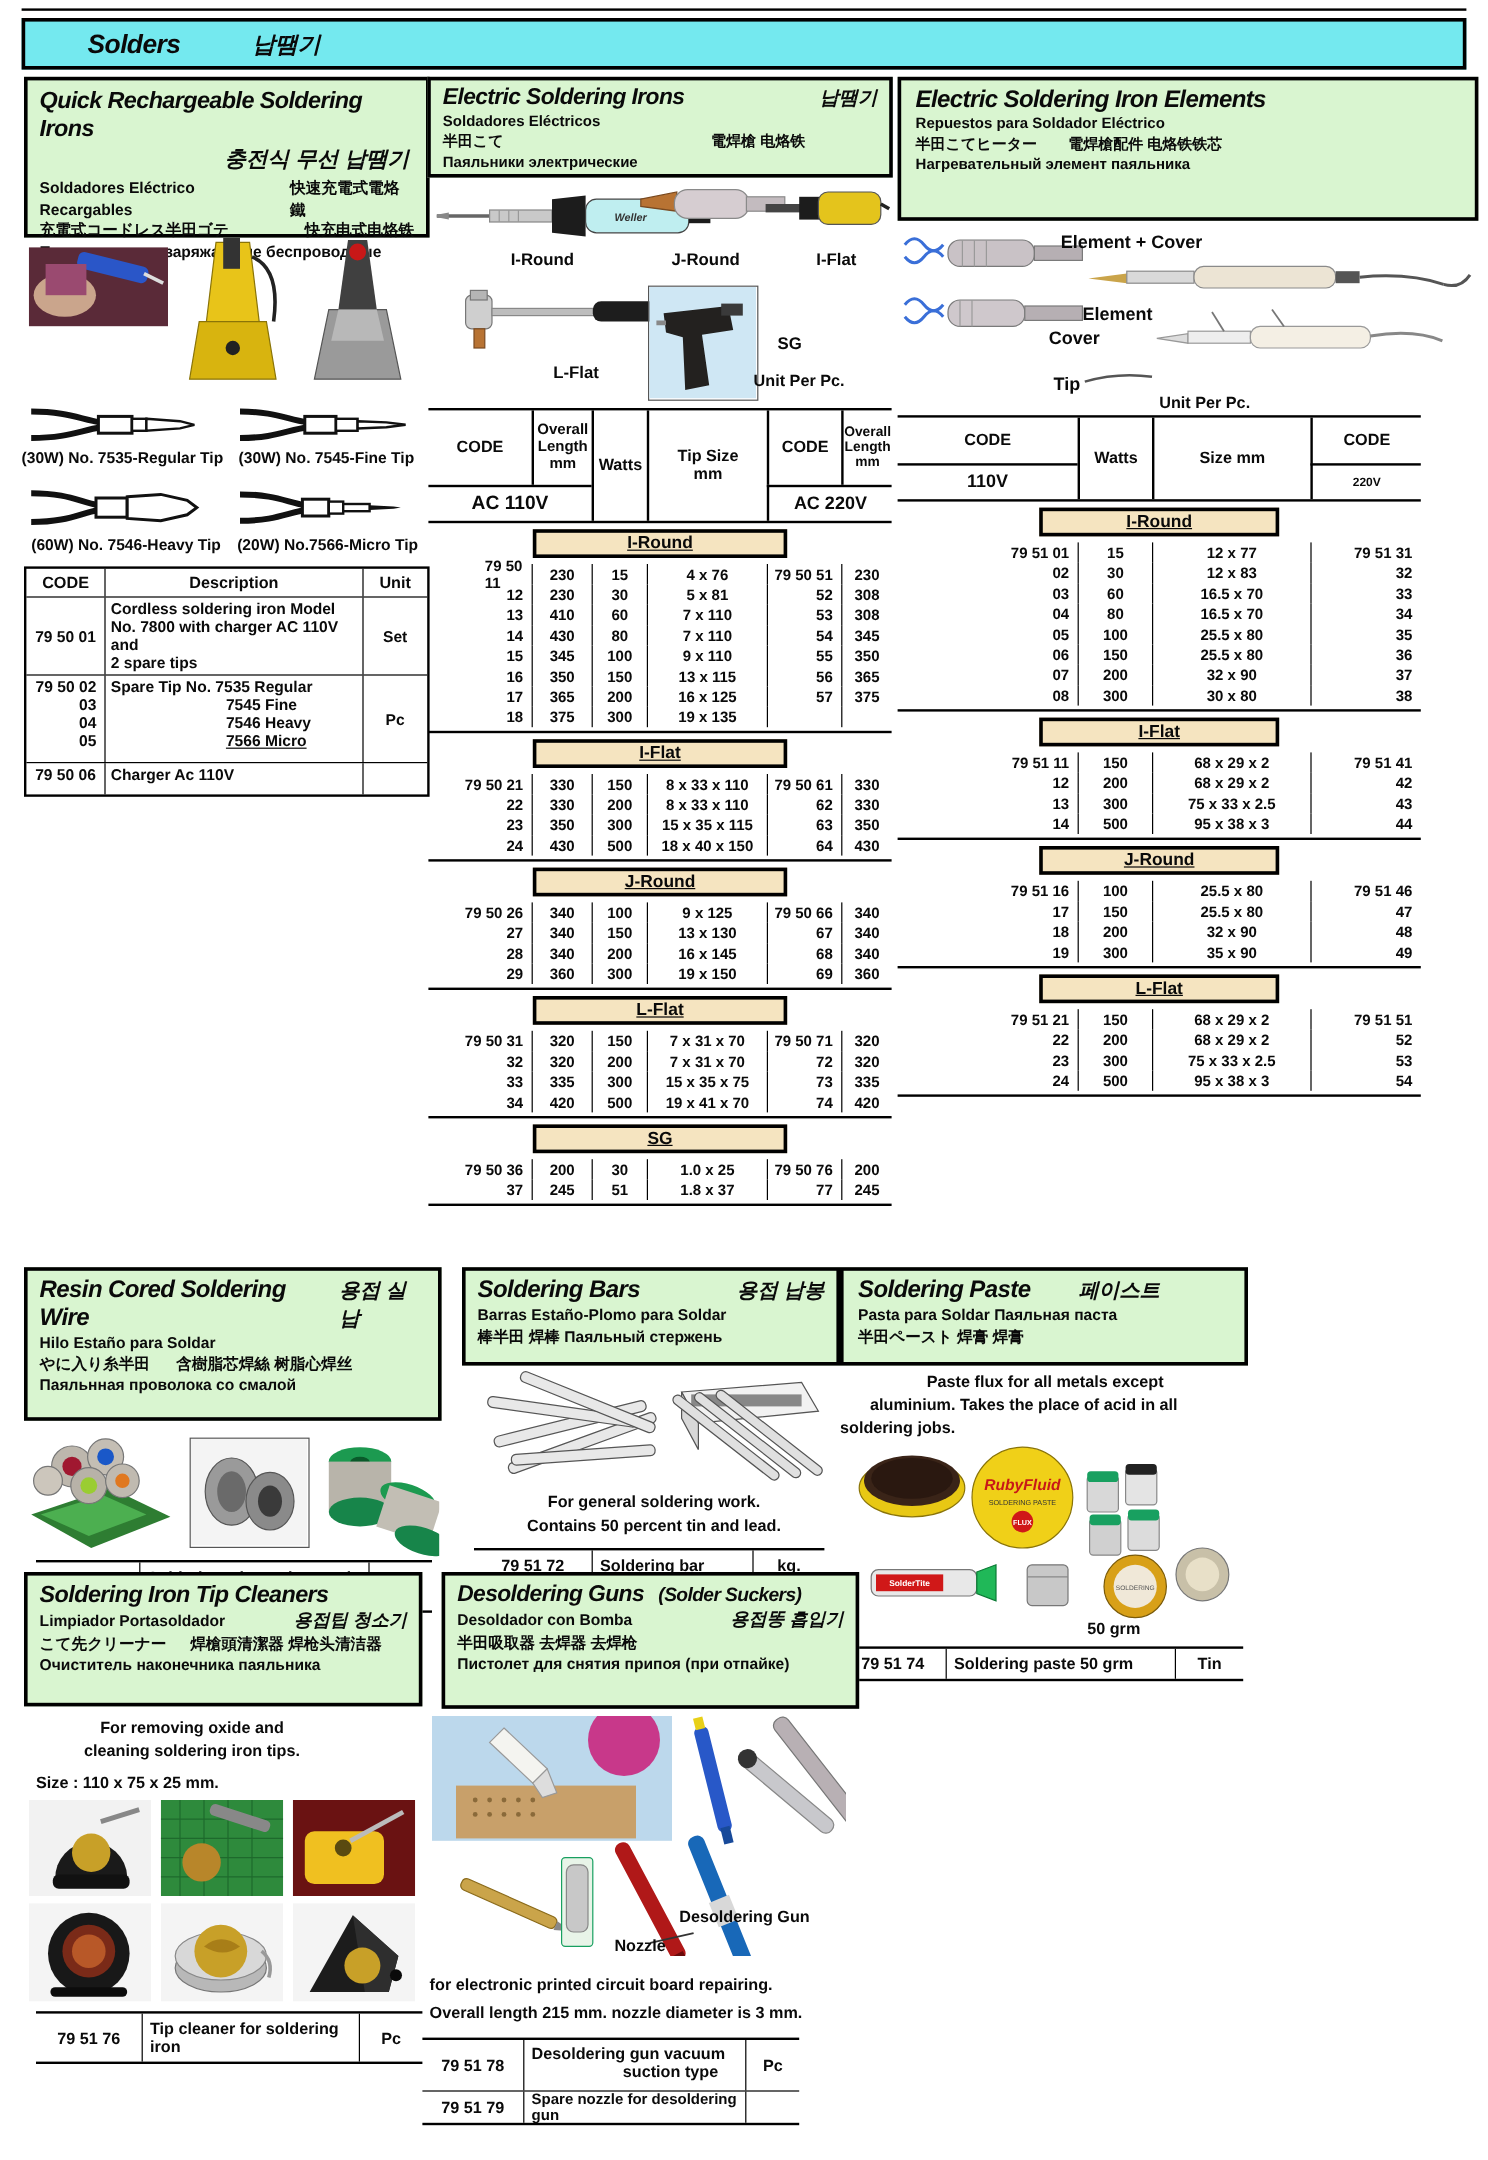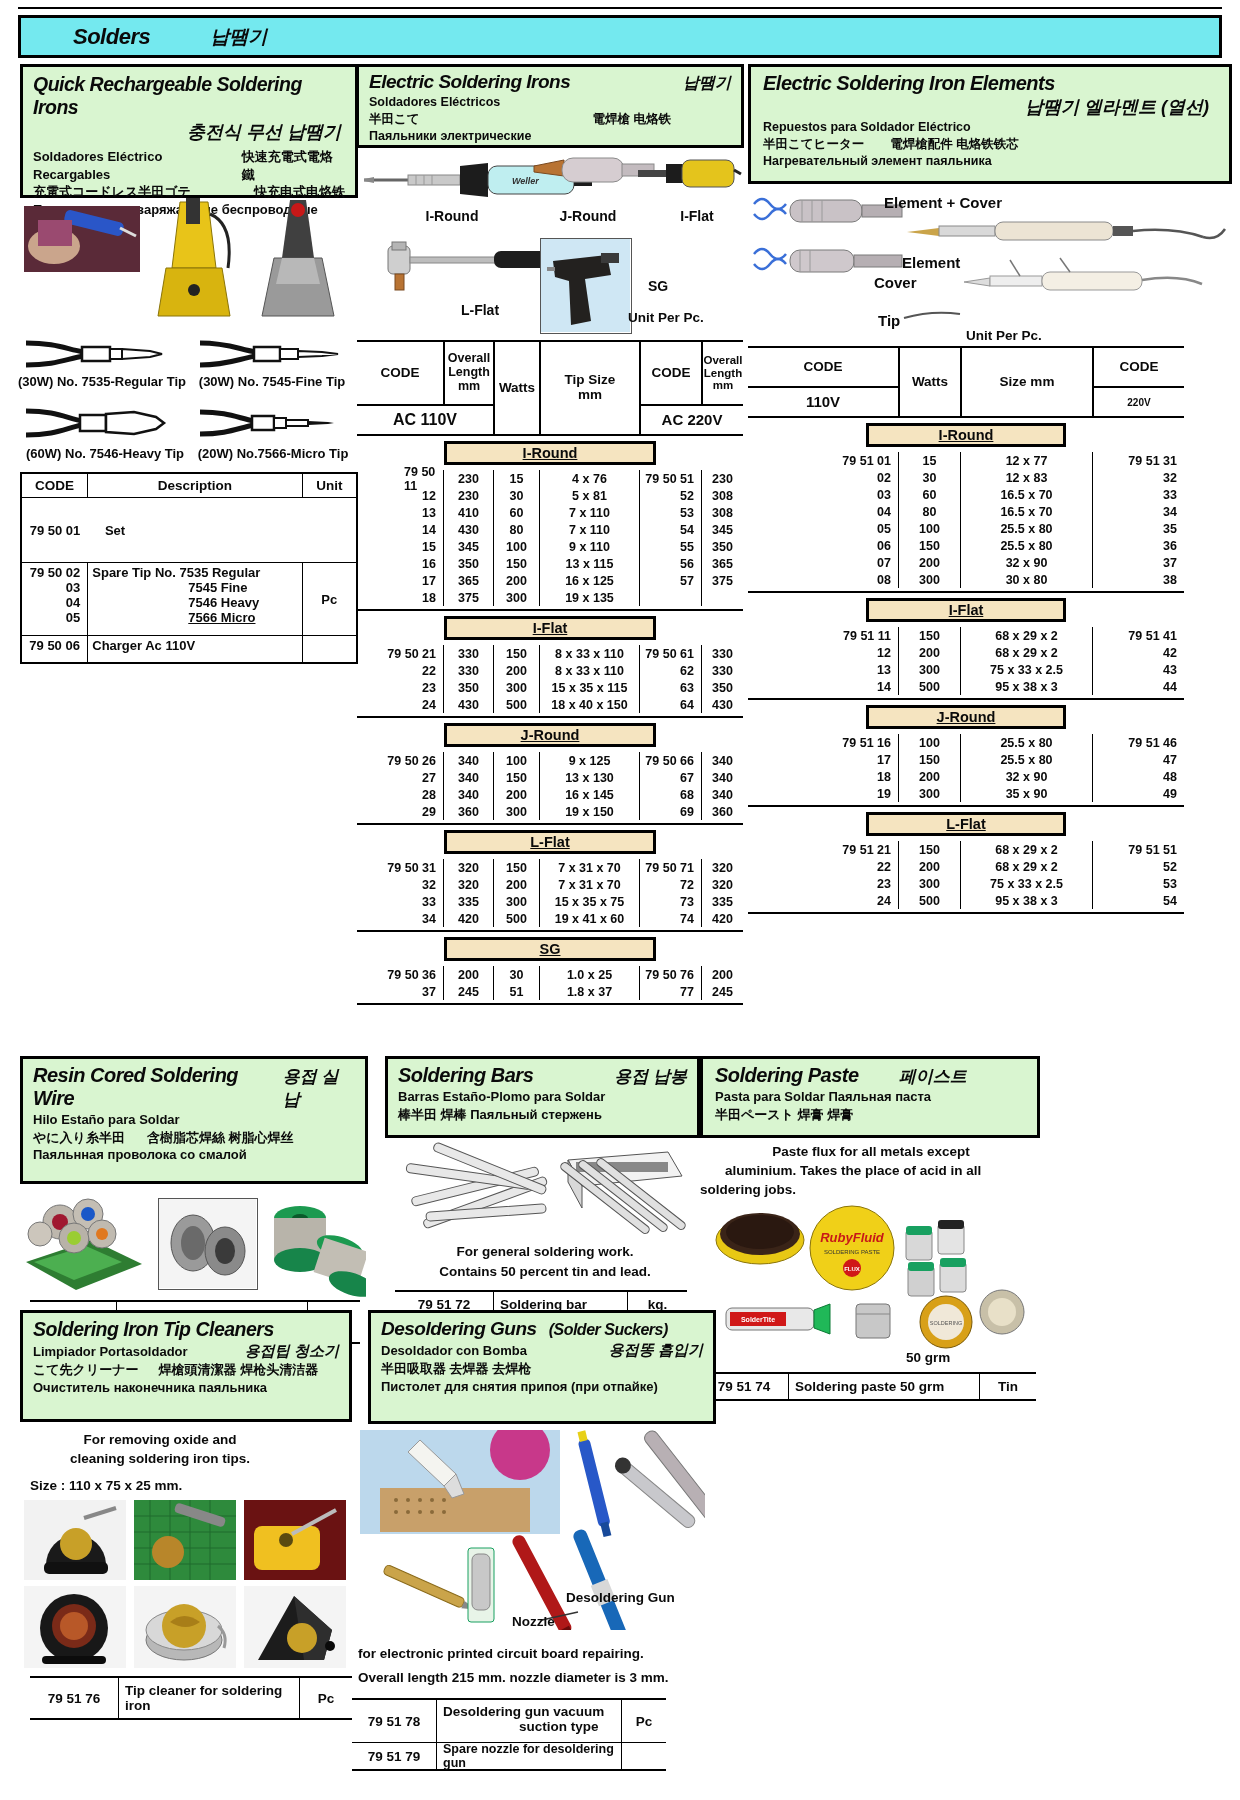--- a/index.html
+++ b/index.html
@@ -144,20 +144,25 @@
   <div class="ltable abs" style="left:20px;top:472px;width:338px;">
     <div class="lrow lhead">
       <div class="lcell" style="width:66px;">CODE</div>
       <div class="lcell mid" style="width:218px;">Description</div>
       <div class="lcell" style="width:54px;">Unit</div>
     </div>
     <div class="lrow" style="height:64px;">
       <div class="lcell" style="width:66px;display:flex;align-items:center;justify-content:center;">
           <span>79 50 01</span>
         </div>
+      <div class="lcell mid" style="width:218px;">
+        <div>Cordless soldering iron Model</div>
+        <div>No. 7800 with charger AC 110V and</div>
+        <div>2 spare tips</div>
+      </div>
       <div class="lcell" style="width:54px;display:flex;align-items:center;justify-content:center;">
           <span>Set</span>
         </div>
     </div>
     <div class="lrow" style="height:72px;">
       <div class="lcell" style="width:66px;text-align:right;padding-right:7px;">
         <div>79 50 02</div>
           <div>03</div>
           <div>04</div>
           <div>05</div>
@@ -436,21 +441,21 @@
           <div class="gcell a-c" style="width: 50px;">335</div>
           <div class="gcell a-c" style="width: 46px;">300</div>
           <div class="gcell a-c" style="width: 100px;">15 x 35 x 75</div>
           <div class="gcell a-r" style="width: 62px;">73</div>
           <div class="gcell a-c" style="width: 42px;">335</div>
         </div>
         <div class="grow">
           <div class="gcell a-r" style="width: 86px;">34</div>
           <div class="gcell a-c" style="width: 50px;">420</div>
           <div class="gcell a-c" style="width: 46px;">500</div>
-          <div class="gcell a-c" style="width: 100px;">19 x 41 x 60</div>
+          <div class="gcell a-c" style="width: 100px;">19 x 41 x 70</div>
           <div class="gcell a-r" style="width: 62px;">74</div>
           <div class="gcell a-c" style="width: 42px;">420</div>
         </div>
       </div>
       <div class="group-bar" style="width: 212px;">
         <span>SG</span>
       </div>
       <div class="group-rows">
         <div class="grow">
           <div class="gcell a-r" style="width: 86px;">79 50 36</div>
@@ -466,21 +471,20 @@
           <div class="gcell a-c" style="width: 46px;">51</div>
           <div class="gcell a-c" style="width: 100px;">1.8 x 37</div>
           <div class="gcell a-r" style="width: 62px;">77</div>
           <div class="gcell a-c" style="width: 42px;">245</div>
         </div>
       </div>
     </div>
 
   <div class="gbox abs" style="left:748px;top:64px;width:484px;height:120px;padding:5px 12px;">
     <div class="ttl" style="font-size:20px;">Electric Soldering Iron Elements</div>
-    <div class="ttl-ko" style="text-align:right;margin-right:8px;">납땜기 엘라멘트 (열선)</div>
     <div class="sub" style="font-size:12.5px;">Repuestos para Soldador Eléctrico</div>
     <div class="trow sub" style="font-size:12.5px;justify-content:flex-start;gap:26px;">
         <span>半田こてヒーター</span>
         <span>電焊槍配件 电烙铁铁芯</span>
       </div>
     <div class="sub" style="font-size:12.5px;">Нагревательный элемент паяльника</div>
   </div>
 
   <div class="abs" style="left:752px;top:192px;width:156px;height:44px;">
     <svg width="156" height="44">

